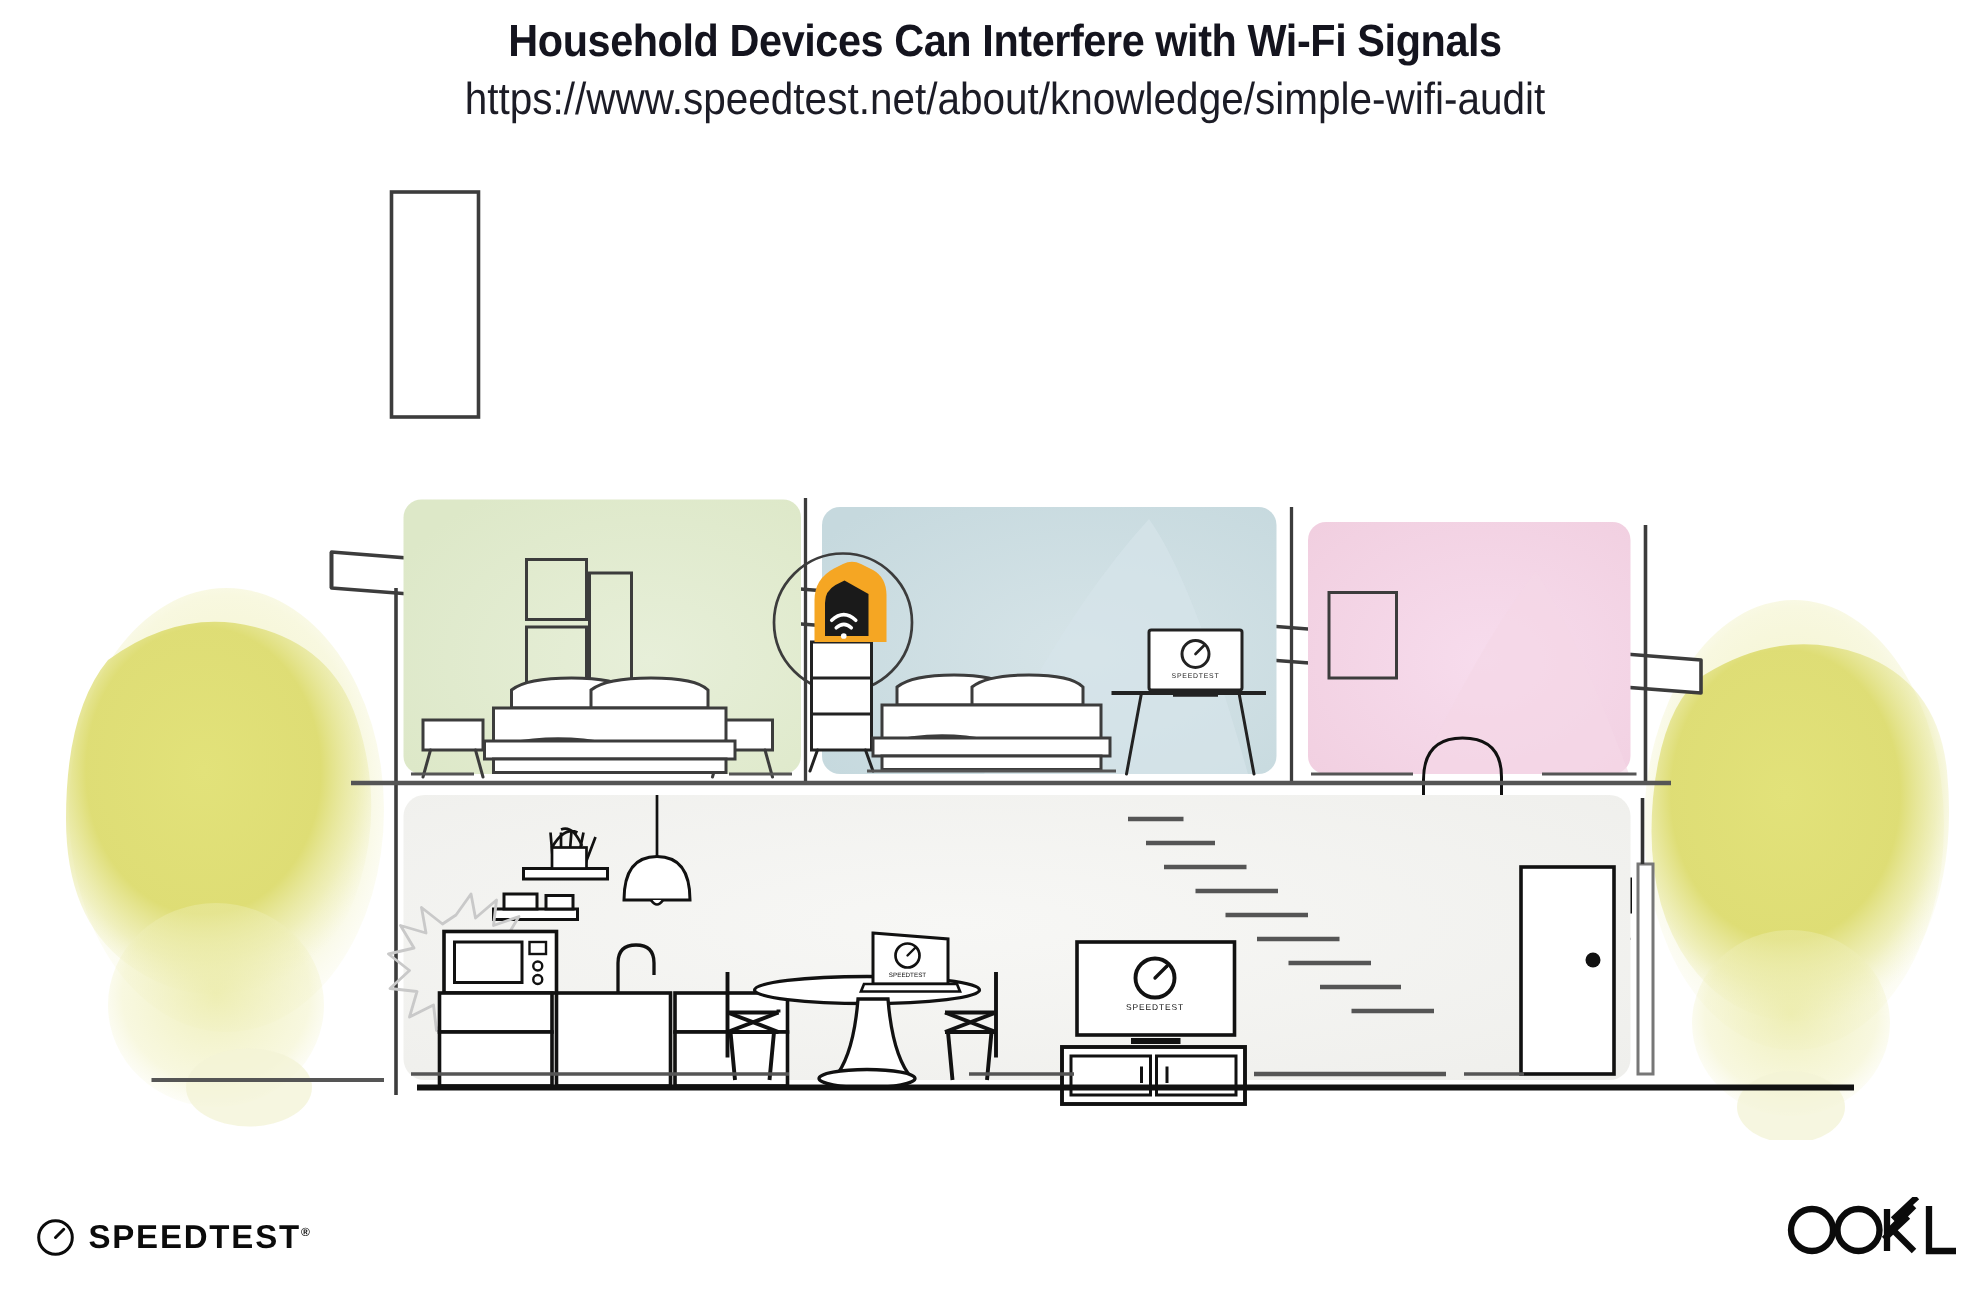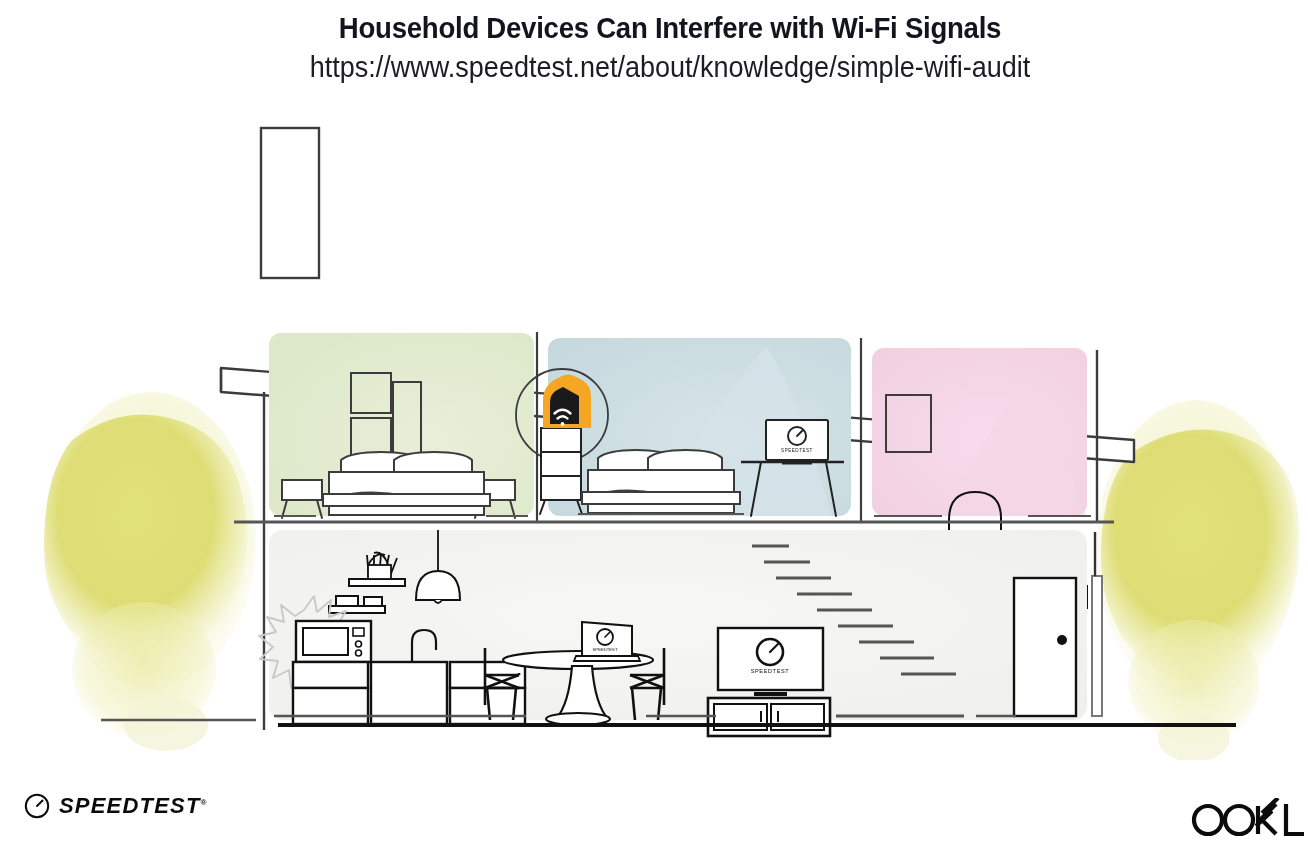--- a/index.html
+++ b/index.html
@@ -32,21 +32,21 @@
     margin:0;
     padding-top:5px;
     transform:scaleX(0.90);
   }
 
   
   #illo{position:absolute;left:0;top:110px;width:1308px;height:650px;display:block;}
 
   
   .footer{position:absolute;left:0;top:780px;width:1308px;height:81px;}
-  .brand-left{position:absolute;left:8px;top:13px;display:flex;align-items:flex-end;gap:9px;font-style:italic;}
+  .brand-left{position:absolute;left:8px;top:32px;display:flex;align-items:flex-end;gap:9px;}
   .brand-left .wordmark{
     font-family:"Liberation Sans", sans-serif;
     font-weight:bold;font-size:22px;letter-spacing:1.2px;color:#0b0b0b;
     position:relative;
   }
   .brand-left .tm{font-size:8px;vertical-align:super;letter-spacing:0;}
   .brand-right{position:absolute;right:-10px;top:18px;}
 </style>
 </head>
 <body>

